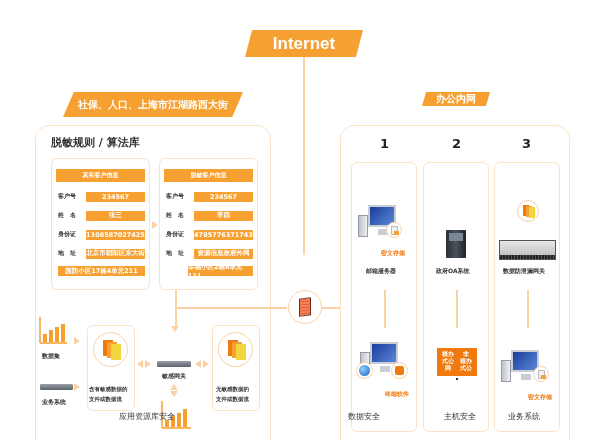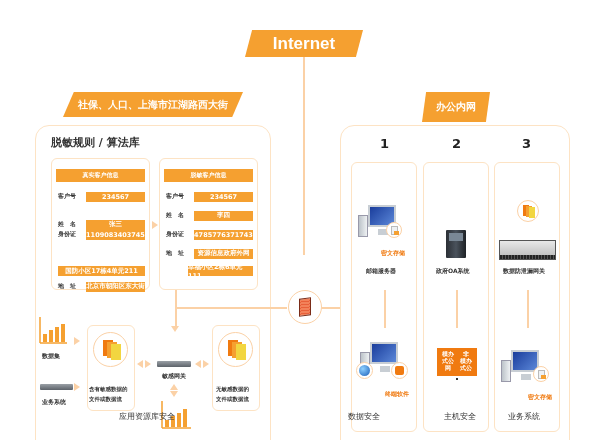--- a/index.html
+++ b/index.html
@@ -41,43 +41,43 @@
 
 <div class="banner" style="left:245px; top:30px; width:118px; height:27px; font-size:17px; font-family:'Liberation Sans', sans-serif;">
   <span>Internet</span>
 </div>
 <div class="line-v" style="left:303px; top:57px; height:198px;"></div>
 
 <div class="banner" style="left:63px; top:92px; width:180px; height:25px; font-size:10px;">
   <span>社保、人口、上海市江湖路西大街</span>
 </div>
 
-<div class="banner" style="left:422px; top:92px; width:68px; height:30px; font-size:10px;">
+<div class="banner" style="left:422px; top:92px; width:68px; height:14px; font-size:10px;">
   <span>办公内网</span>
 </div>
 
 <div class="panel" style="left:35px; top:125px; width:236px; height:337px; height:337px;"></div>
 
 <div class="abs" style="left:51px; top:135px; font-size:11px; font-weight:bold; color:#333;">脱敏规则 / 算法库</div>
 
 <div class="card" style="left:51px; top:158px; width:99px; height:132px;">
   <div class="info-head">真实客户信息</div>
   <div class="info-row" style="top:32px;">
     <span class="info-label">客户号</span>
     <span class="info-val">234567</span>
   </div>
-  <div class="info-row" style="top:60px;align-items:center;">
+  <div class="info-row" style="top:51px;align-items:center;">
     <span class="info-label">姓　名</span>
     <span class="info-val">张三</span>
   </div>
   <div class="info-row" style="top:70px;">
     <span class="info-label">身份证</span>
-    <span class="info-val">1109083403745</span>
-  </div>
-  <div class="info-row" style="top:89px;margin-top:33px;">
+    <span class="info-val">1308587027425</span>
+  </div>
+  <div class="info-row" style="top:89px;">
     <span class="info-label">地　址</span>
     <span class="info-val">北京市朝阳区东大街</span>
   </div>
   <div class="info-full" style="top:107px;">国防小区17栋4单元211</div>
 </div>
 
 <div class="tri-r" style="left:152px; top:221px;"></div>
 
 <div class="card" style="left:159px; top:158px; width:99px; height:132px;">
   <div class="info-head">脱敏客户信息</div>

